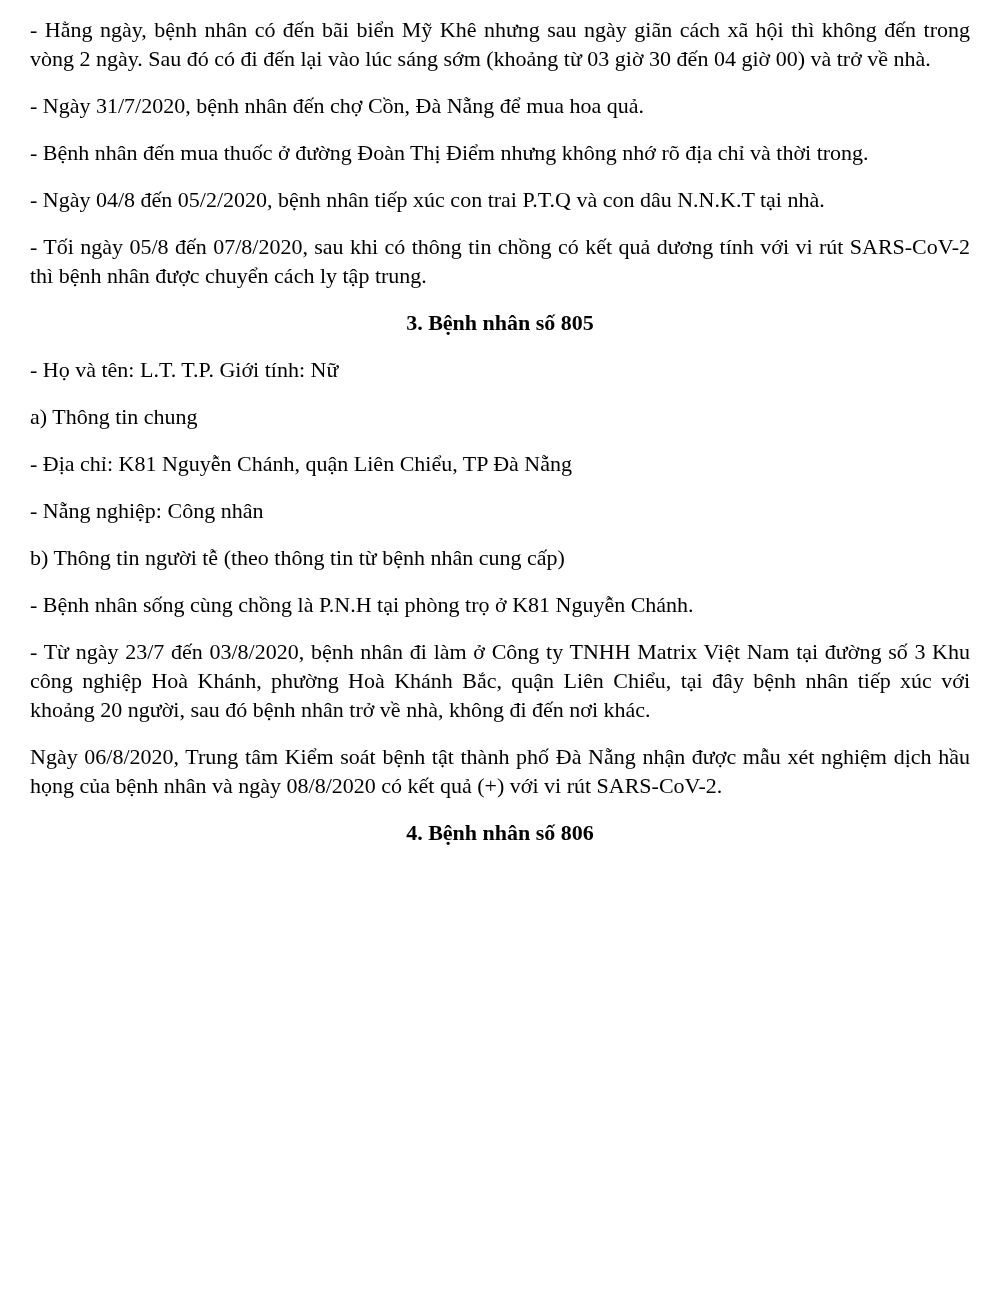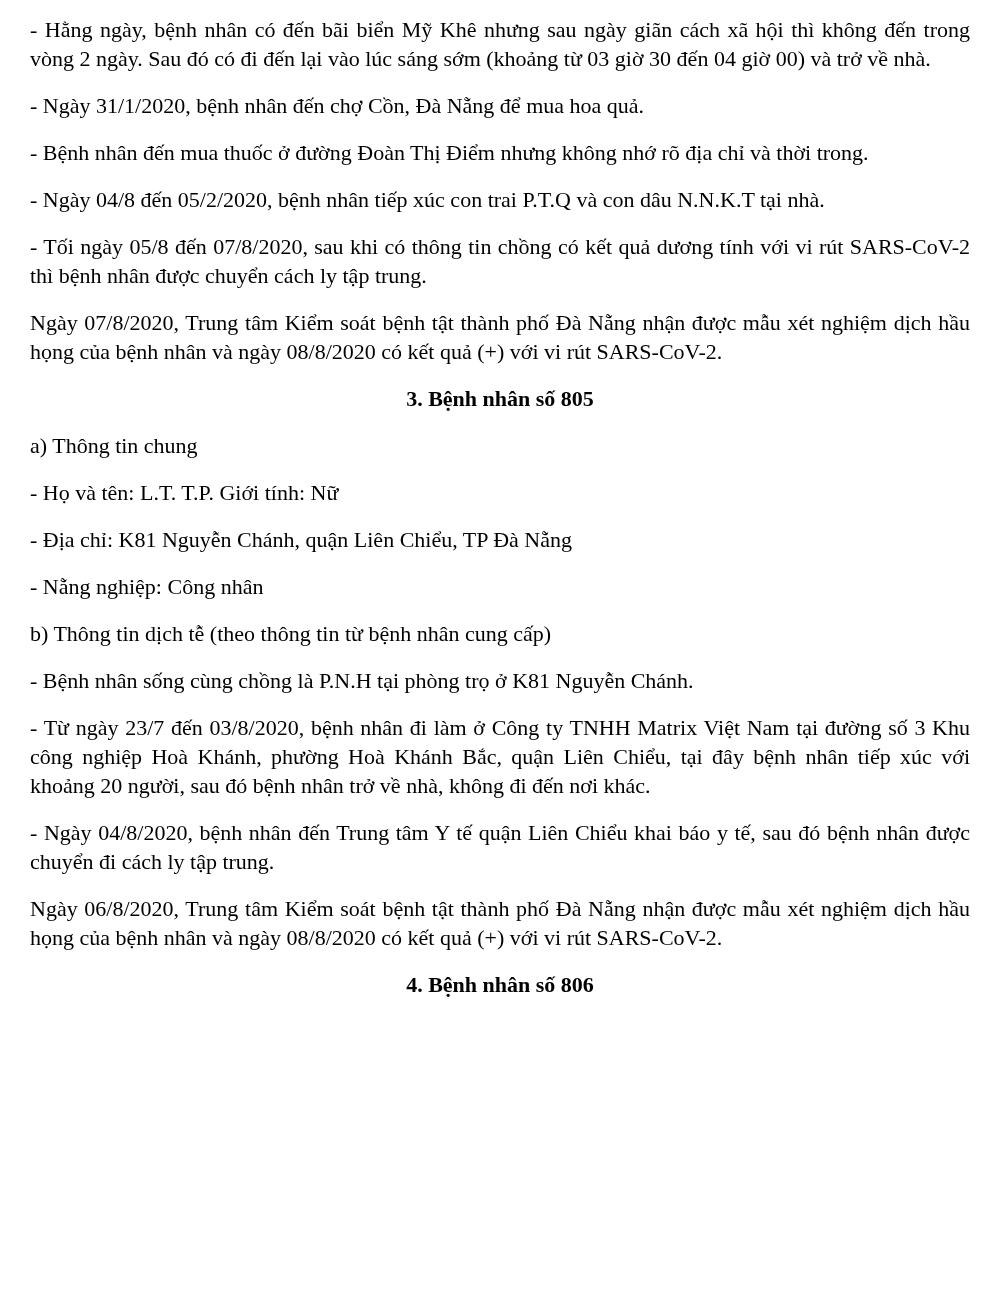--- a/index.html
+++ b/index.html
@@ -26,29 +26,27 @@
   .page p.heading {
     font-weight: bold;
     text-align: center;
   }
 </style>
 </head>
 <body>
 
 <div class="page">
   <p>- Hằng ngày, bệnh nhân có đến bãi biển Mỹ Khê nhưng sau ngày giãn cách xã hội thì không đến trong vòng 2 ngày. Sau đó có đi đến lại vào lúc sáng sớm (khoảng từ 03 giờ 30 đến 04 giờ 00) và trở về nhà.</p>
-  <p>- Ngày 31/1/2020, bệnh nhân đến chợ Cồn, Đà Nẵng để mua hoa quả.</p>
+  <p>- Ngày 31/7/2020, bệnh nhân đến chợ Cồn, Đà Nẵng để mua hoa quả.</p>
   <p>- Bệnh nhân đến mua thuốc ở đường Đoàn Thị Điểm nhưng không nhớ rõ địa chỉ và thời trong.</p>
   <p>- Ngày 04/8 đến 05/2/2020, bệnh nhân tiếp xúc con trai P.T.Q và con dâu N.N.K.T tại nhà.</p>
   <p>- Tối ngày 05/8 đến 07/8/2020, sau khi có thông tin chồng có kết quả dương tính với vi rút SARS-CoV-2 thì bệnh nhân được chuyển cách ly tập trung.</p>
-  <p>Ngày 07/8/2020, Trung tâm Kiểm soát bệnh tật thành phố Đà Nẵng nhận được mẫu xét nghiệm dịch hầu họng của bệnh nhân và ngày 08/8/2020 có kết quả (+) với vi rút SARS-CoV-2.</p>
   <p class="heading">3. Bệnh nhân số 805</p>
+  <p>- Họ và tên: L.T. T.P. Giới tính: Nữ</p>
   <p>a) Thông tin chung</p>
-  <p>- Họ và tên: L.T. T.P. Giới tính: Nữ</p>
   <p>- Địa chỉ: K81 Nguyễn Chánh, quận Liên Chiểu, TP Đà Nẵng</p>
   <p>- Nẵng nghiệp: Công nhân</p>
-  <p>b) Thông tin dịch tễ (theo thông tin từ bệnh nhân cung cấp)</p>
+  <p>b) Thông tin người tễ (theo thông tin từ bệnh nhân cung cấp)</p>
   <p>- Bệnh nhân sống cùng chồng là P.N.H tại phòng trọ ở K81 Nguyễn Chánh.</p>
   <p>- Từ ngày 23/7 đến 03/8/2020, bệnh nhân đi làm ở Công ty TNHH Matrix Việt Nam tại đường số 3 Khu công nghiệp Hoà Khánh, phường Hoà Khánh Bắc, quận Liên Chiểu, tại đây bệnh nhân tiếp xúc với khoảng 20 người, sau đó bệnh nhân trở về nhà, không đi đến nơi khác.</p>
-  <p>- Ngày 04/8/2020, bệnh nhân đến Trung tâm Y tế quận Liên Chiểu khai báo y tế, sau đó bệnh nhân được chuyển đi cách ly tập trung.</p>
   <p>Ngày 06/8/2020, Trung tâm Kiểm soát bệnh tật thành phố Đà Nẵng nhận được mẫu xét nghiệm dịch hầu họng của bệnh nhân và ngày 08/8/2020 có kết quả (+) với vi rút SARS-CoV-2.</p>
   <p class="heading">4. Bệnh nhân số 806</p>
 </div>
 
 </body></html>

